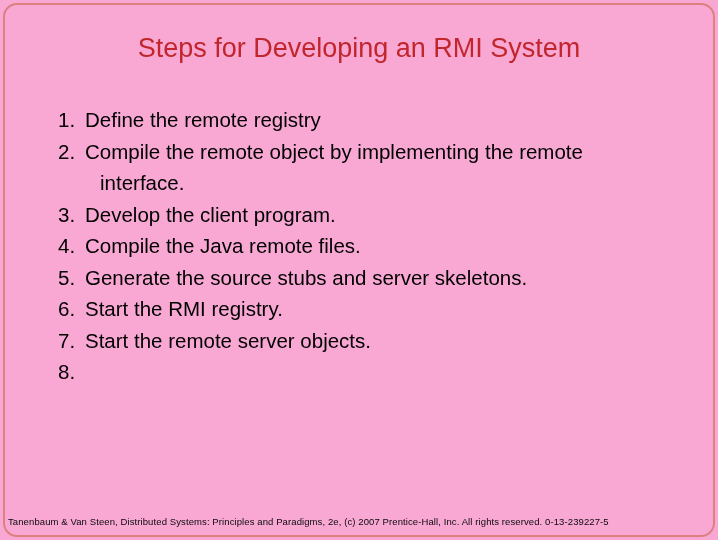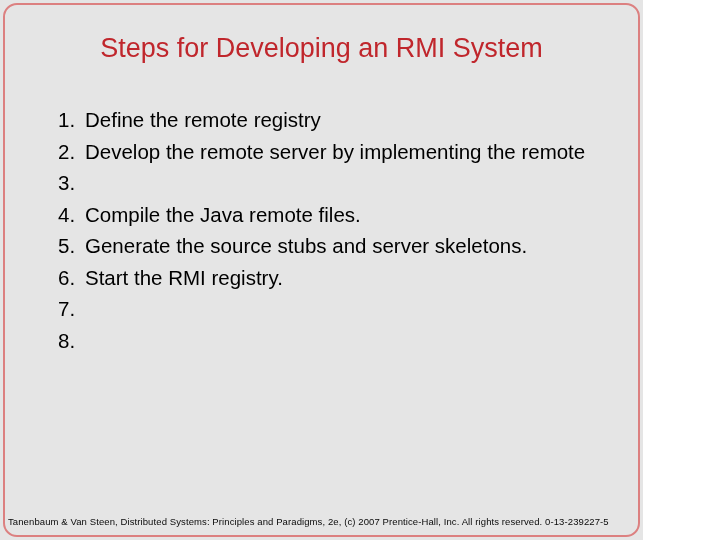--- a/index.html
+++ b/index.html
@@ -2,23 +2,23 @@
 <html style="--title: #c0262c; --body: #000000; --border: #dc8080;"><head>
 <meta charset="utf-8">
 <style>
   html, body {
     margin: 0;
     padding: 0;
     background: #ffffff;
   }
   .slide {
     position: relative;
-    width: 643px;
+    width: 718px;
     height: 540px;
-    background: #e5e5e5;
+    background: #f9a8d4;
     overflow: hidden;
     font-family: "Liberation Sans", "DejaVu Sans", sans-serif;
     color: var(--body, #000000);
   }
   .frame {
     position: absolute;
     left: 3px;
     top: 3px;
     right: 3px;
     bottom: 3px;
@@ -76,39 +76,42 @@
 
   <div class="title">Steps for Developing an RMI System</div>
 
   <div class="steps">
     <div class="step-row">
       <span class="step-num">1.</span>
       <span class="step-text">Define the remote registry</span>
     </div>
     <div class="step-row">
       <span class="step-num">2.</span>
-      <span class="step-text">Develop the remote server by implementing the remote</span>
+      <span class="step-text">Compile the remote object by implementing the remote</span>
     </div>
+    <div class="step-cont">interface.</div>
     <div class="step-row">
       <span class="step-num">3.</span>
+      <span class="step-text">Develop the client program.</span>
     </div>
     <div class="step-row">
       <span class="step-num">4.</span>
       <span class="step-text">Compile the Java remote files.</span>
     </div>
     <div class="step-row">
       <span class="step-num">5.</span>
       <span class="step-text">Generate the source stubs and server skeletons.</span>
     </div>
     <div class="step-row">
       <span class="step-num">6.</span>
       <span class="step-text">Start the RMI registry.</span>
     </div>
     <div class="step-row">
       <span class="step-num">7.</span>
+      <span class="step-text">Start the remote server objects.</span>
     </div>
     <div class="step-row">
       <span class="step-num">8.</span>
     </div>
   </div>
 
   <div class="footer">Tanenbaum &amp; Van Steen, Distributed Systems: Principles and Paradigms, 2e, (c) 2007 Prentice-Hall, Inc. All rights reserved. 0-13-239227-5</div>
 </div>
 
 </body></html>

